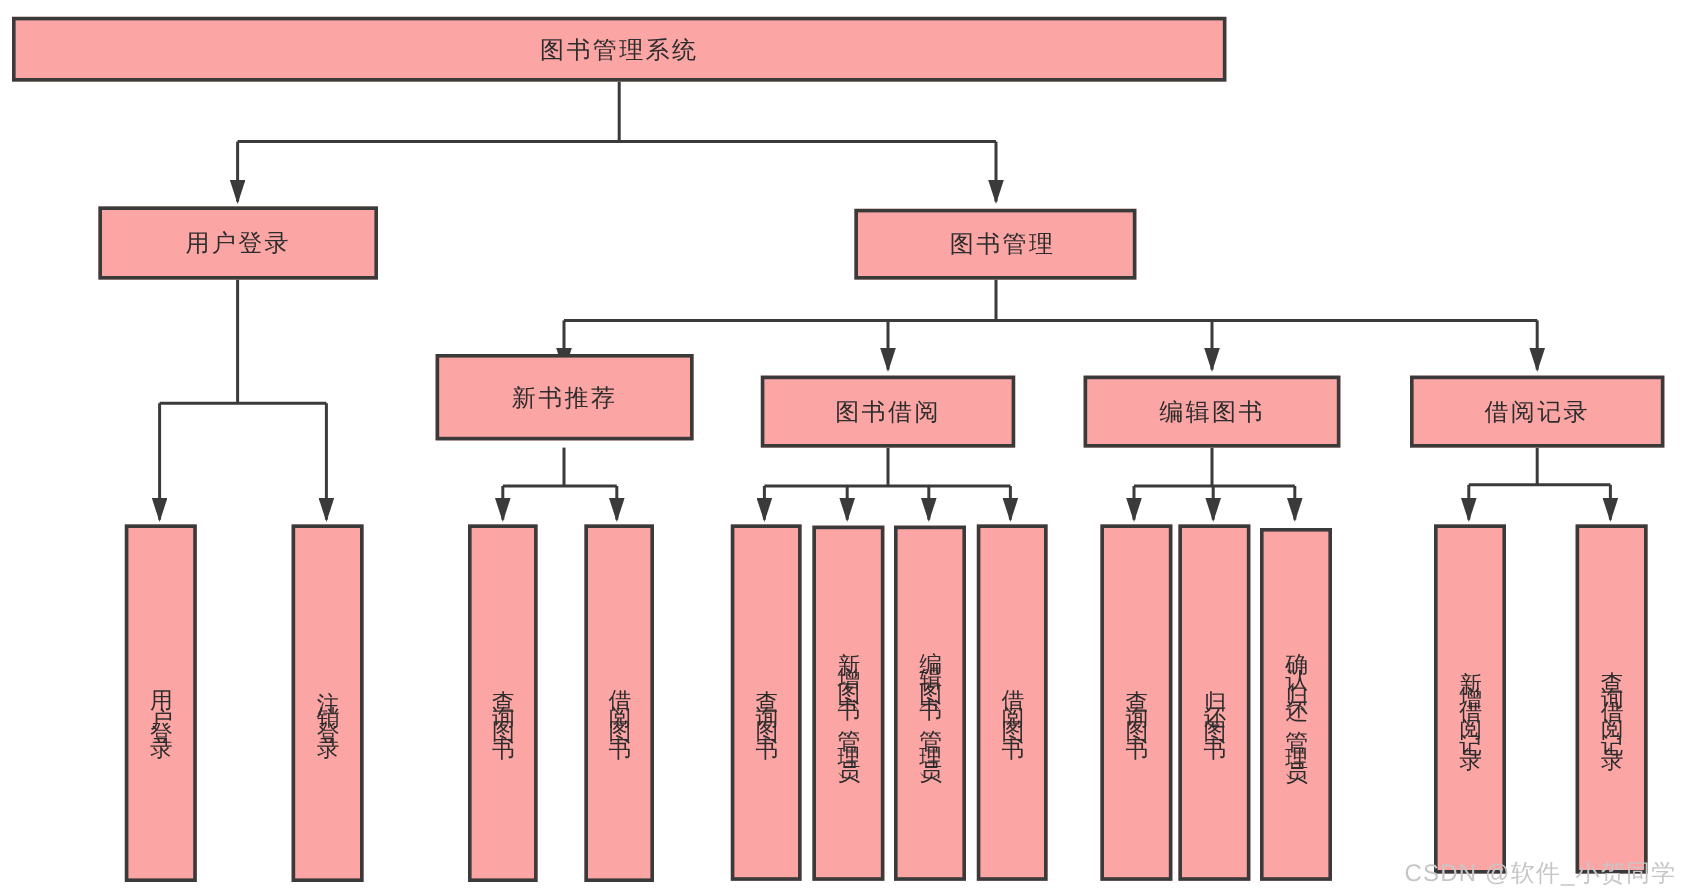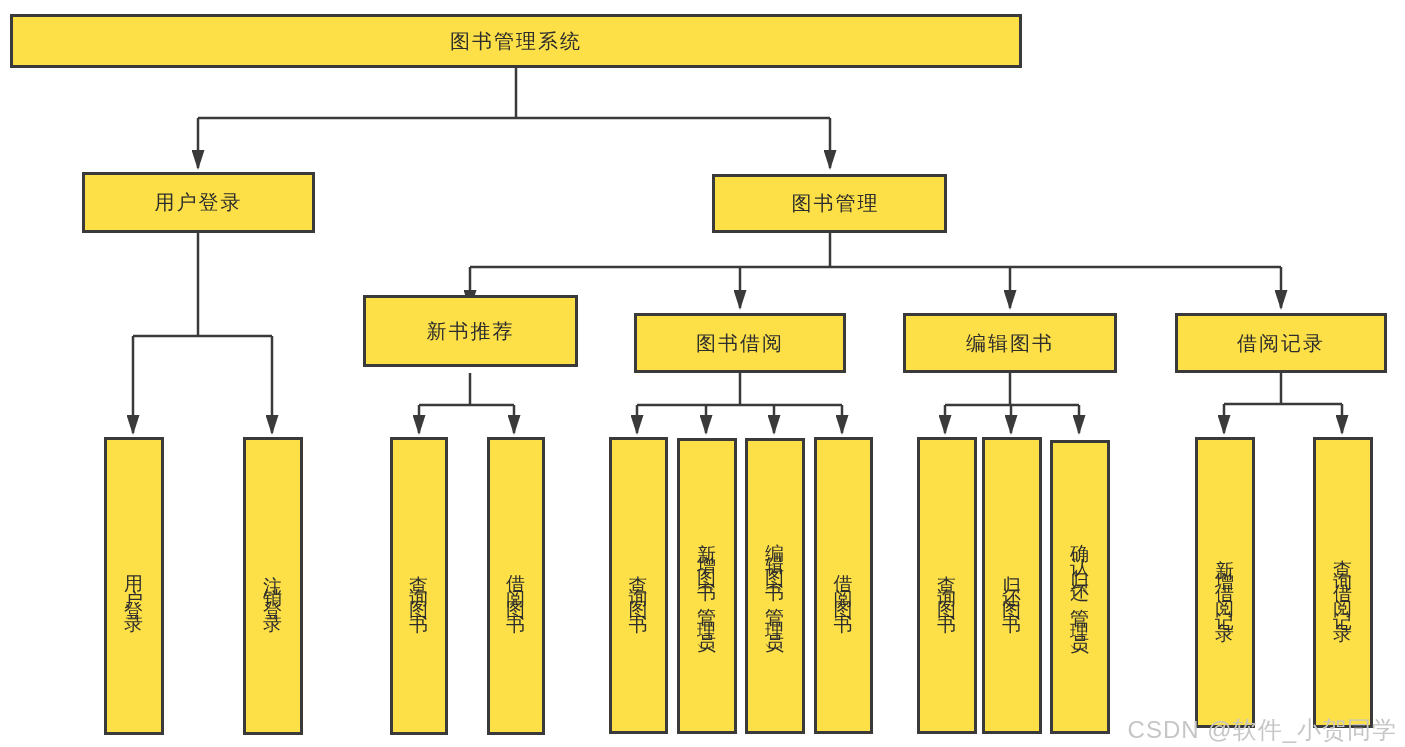--- a/index.html
+++ b/index.html
@@ -18,21 +18,21 @@
   svg.connectors {
     position: absolute;
     left: 0;
     top: 0;
     width: 1405px;
     height: 747px;
   }
   .node {
     position: absolute;
     box-sizing: border-box;
-    background: #fde047;
+    background: #fca5a5;
     border: 3px solid #3a3a3a;
     display: flex;
     align-items: center;
     justify-content: center;
     color: #2d2d2d;
   }
   .hnode {
     font-size: 20px;
     letter-spacing: 2px;
     white-space: nowrap;
@@ -42,21 +42,21 @@
     text-orientation: mixed;
     font-size: 19px;
     line-height: 1;
     letter-spacing: 13px;
     color: #2d2d2d;
   }
   .watermark {
     position: absolute;
     right: 8px;
     top: 714px;
-    font-size: 24px;
+    font-size: 20px;
     color: #c6c6c6;
     letter-spacing: 1px;
     white-space: nowrap;
     z-index: 5;
   }
 </style>
 </head>
 <body>
 
 <div class="stage">

